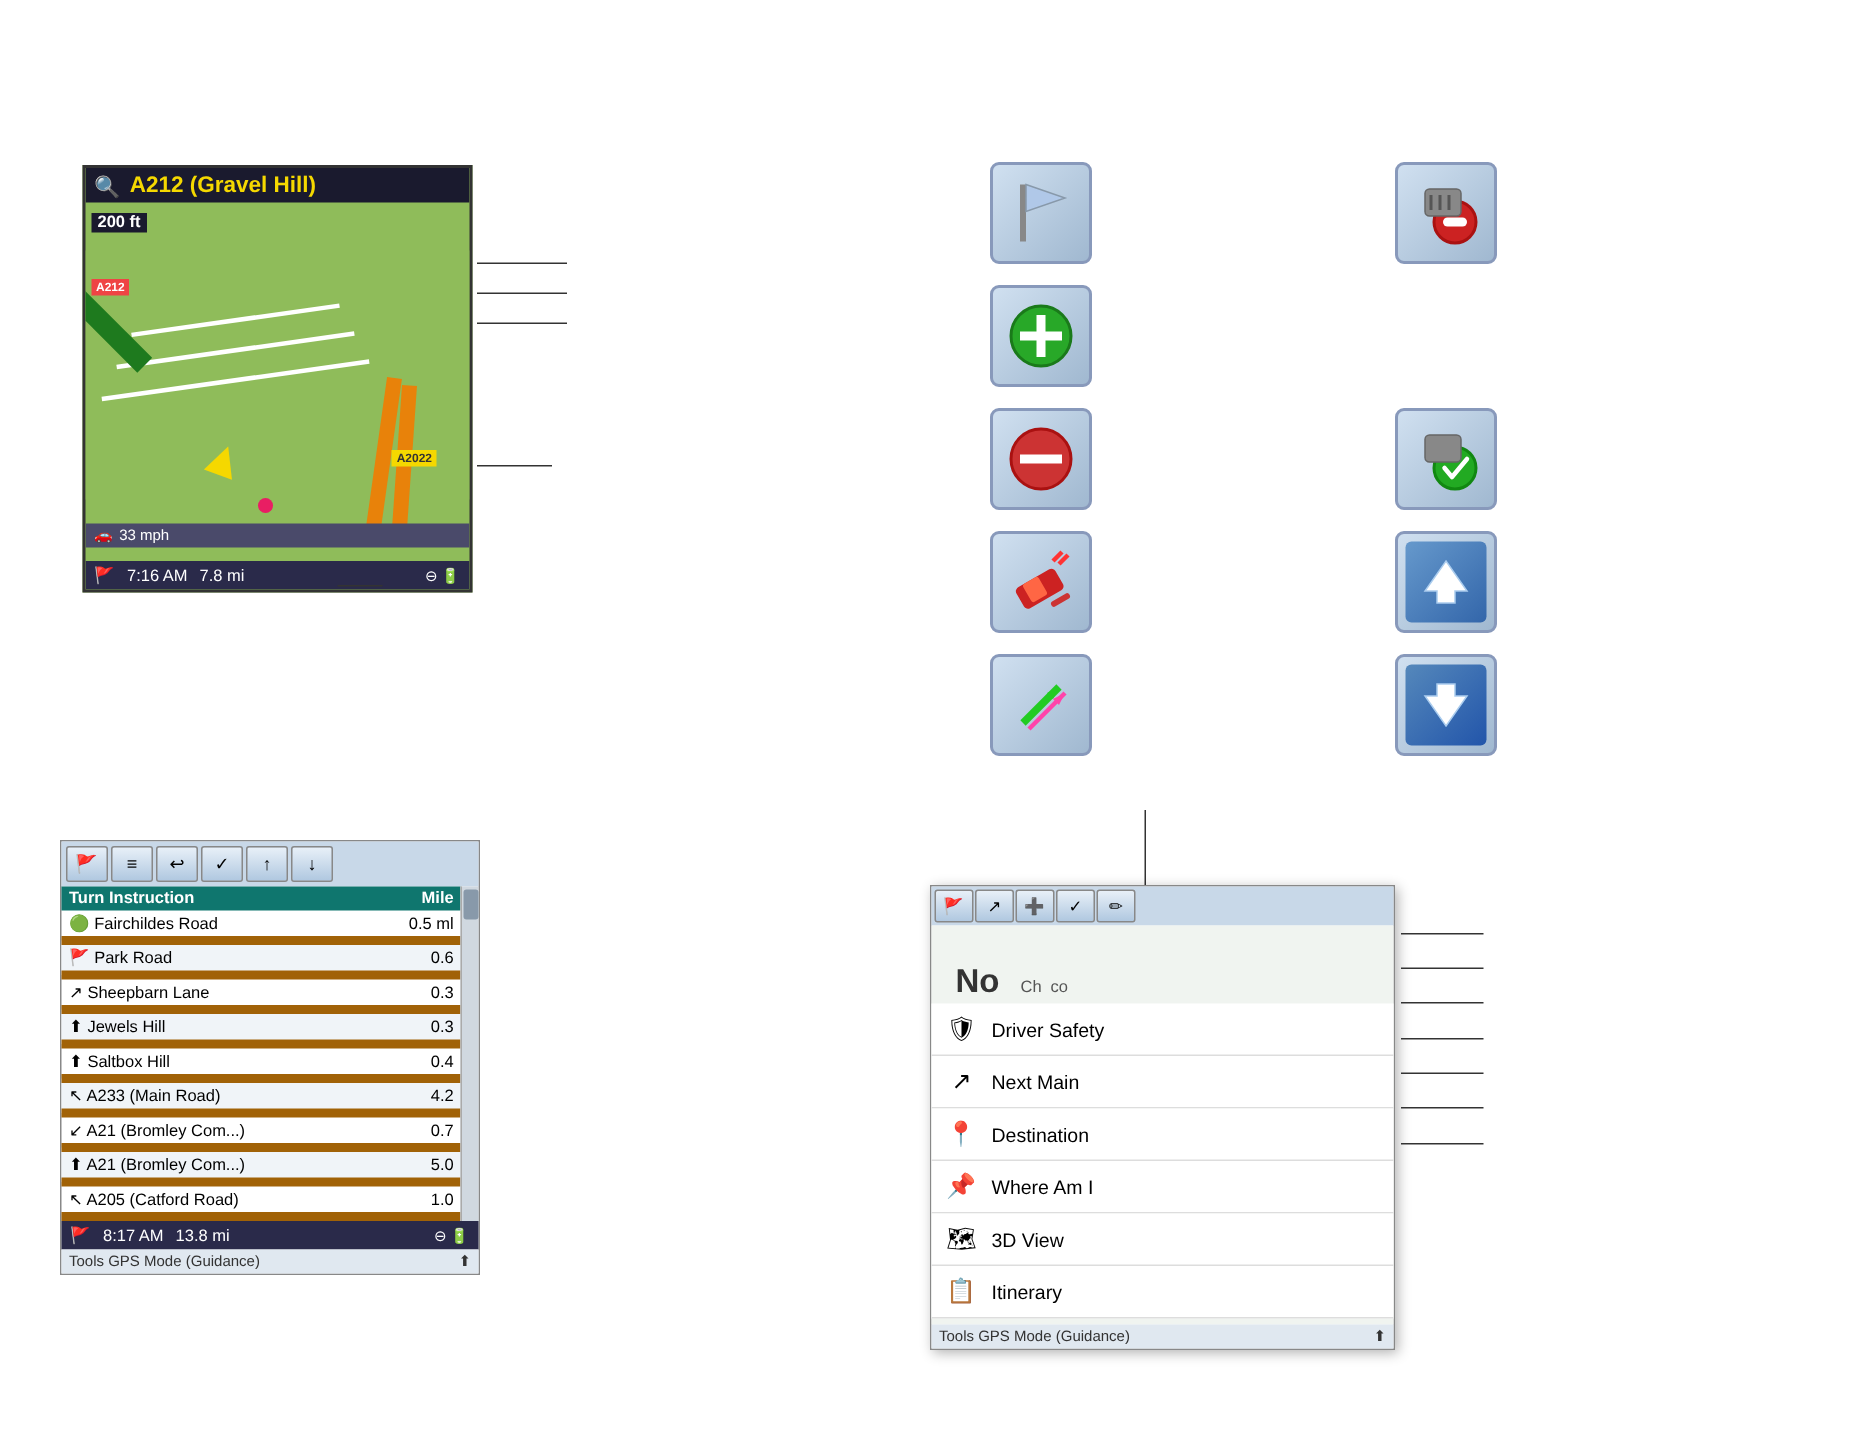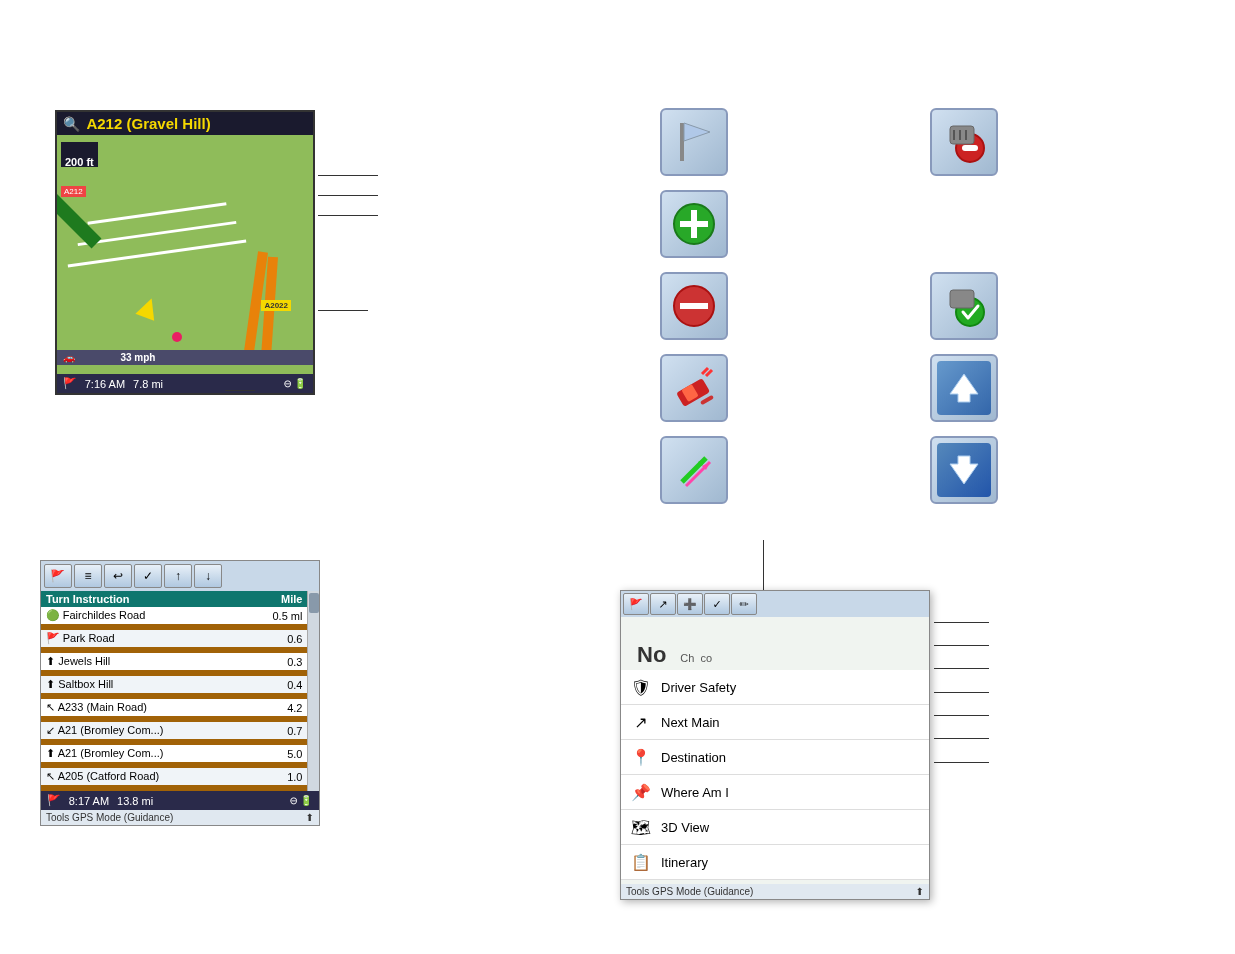--- a/index.html
+++ b/index.html
@@ -38,40 +38,39 @@
       font-size: 14px;
     }
     .map-distance-badge {
       position: absolute;
       top: 30px;
       left: 4px;
       background: #1a1a2e;
       color: white;
       font-size: 11px;
       font-weight: bold;
-      padding: 14px 4px;
+      padding: 0 4px;
       line-height: 1.2;
     }
     .map-status-bar {
       position: absolute;
       bottom: 28px;
       left: 0;
       right: 0;
       background: #4a4a6a;
       color: #cccccc;
       font-size: 10px;
       padding: 2px 6px;
       display: flex;
       align-items: center;
       gap: 4px;
     }
     .map-speed {
       color: white;
-      font-weight: bold;
-      margin-left: 41px;
+      font-weight: normal;
     }
     .map-footer {
       position: absolute;
       bottom: 0;
       left: 0;
       right: 0;
       background: #2a2a4a;
       color: white;
       font-size: 11px;
       padding: 3px 6px;
@@ -256,21 +255,21 @@
   </div>
 
   <div style="position:absolute;top:55px;left:0;right:0;bottom:60px;background:#8fbc5a;"></div>
 
   <div style="position:absolute;top:100px;left:30px;width:140px;height:3px;background:#ffffff;transform:rotate(-8deg);"></div>
   <div style="position:absolute;top:120px;left:20px;width:160px;height:3px;background:#ffffff;transform:rotate(-8deg);"></div>
   <div style="position:absolute;top:140px;left:10px;width:180px;height:3px;background:#ffffff;transform:rotate(-8deg);"></div>
 
   <div style="position:absolute;top:75px;left:-10px;width:70px;height:14px;background:#1e7a1e;transform:rotate(45deg);transform-origin:left center;"></div>
 
-  <div style="position:absolute;top:74px;left:4px;background:#ef4444;color:white;font-size:8px;font-weight:normal;padding:1px 3px;">A212</div>
+  <div style="position:absolute;top:74px;left:4px;background:#ef4444;color:white;font-size:8px;font-weight:bold;padding:1px 3px;">A212</div>
 
   <div style="position:absolute;top:140px;right:45px;width:10px;height:110px;background:#e8820a;transform:rotate(8deg);transform-origin:top center;"></div>
   <div style="position:absolute;top:145px;right:35px;width:10px;height:100px;background:#e8820a;transform:rotate(4deg);transform-origin:top center;"></div>
 
   <div style="position:absolute;top:188px;right:22px;background:#f5d800;color:#333;font-size:8px;font-weight:bold;padding:1px 3px;">A2022</div>
 
   <div style="position:absolute;top:175px;left:75px;font-size:34px;color:#f5d800;transform:rotate(20deg);">▲</div>
 
   <div style="position:absolute;top:220px;left:115px;width:10px;height:10px;background:#e91e63;border-radius:50%;"></div>
 
@@ -404,20 +403,24 @@
       <tbody>
         <tr>
           <td>🟢 Fairchildes Road</td>
           <td>0.5 ml</td>
         </tr>
         <tr>
           <td>🚩 Park Road</td>
           <td>0.6</td>
         </tr>
         <tr>
+          <td>↗ Sheepbarn Lane</td>
+          <td>0.3</td>
+        </tr>
+        <tr>
           <td>⬆ Jewels Hill</td>
           <td>0.3</td>
         </tr>
         <tr>
           <td>⬆ Saltbox Hill</td>
           <td>0.4</td>
         </tr>
         <tr>
           <td>↖ A233 (Main Road)</td>
           <td>4.2</td>

